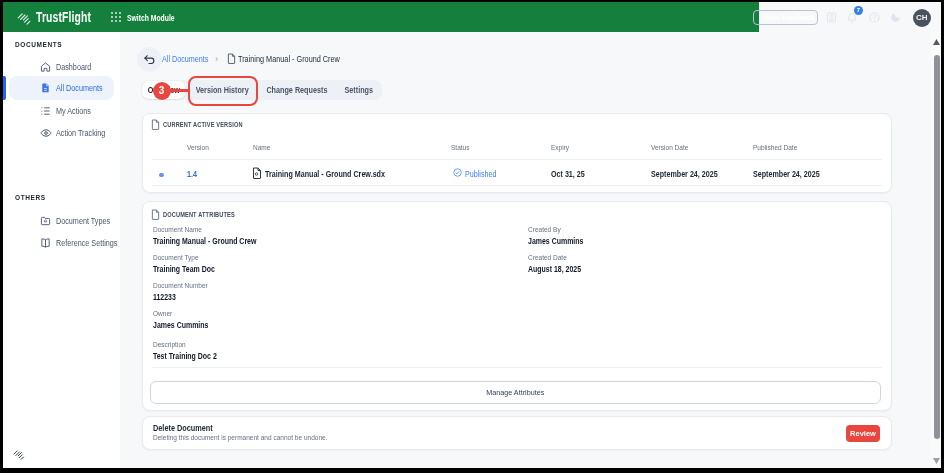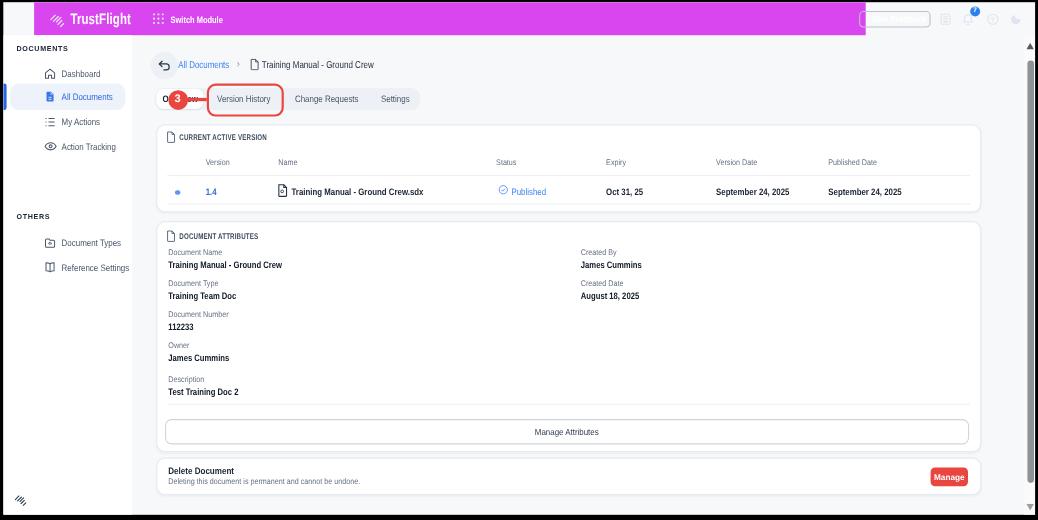--- a/index.html
+++ b/index.html
@@ -1,21 +1,21 @@
 <!DOCTYPE html>
 <html><head>
 <meta charset="utf-8">
 <style>
   * { margin:0; padding:0; box-sizing:border-box; }
   html,body { width:944px; height:473px; background:#000; font-family:"Liberation Sans", sans-serif; }
   #frame { position:absolute; left:3px; top:2px; width:938px; height:466px; background:#f7f8fa; overflow:hidden; }
   .abs { position:absolute; }
 
   
-  #header { position:absolute; left:0; top:0; width:756px; height:30px; background:#d946ef;margin-left:28px; }
+  #header { position:absolute; left:0; top:0; width:756px; height:30px; background:#15803d; }
   #logo-text { position:absolute; left:33px; top:7px; font-size:14px; font-weight:bold; color:#fff; letter-spacing:0.2px; transform:scaleX(.74); transform-origin:0 0; }
   #switch-text { position:absolute; left:124px; top:11px; font-size:8.5px; font-weight:bold; color:#fff; transform:scaleX(.8); transform-origin:0 0; }
   #feedback-btn { position:absolute; left:750px; top:8px; width:65px; height:15px; border:1px solid #b9c2cf; border-radius:4px; color:#fff; font-size:8px; font-weight:bold; text-align:right; line-height:14px; } #feedback-btn span { display:inline-block; transform:scaleX(.87); }
   #avatar { position:absolute; left:909.5px; top:6.5px; width:18.5px; height:18.5px; border-radius:50%; background:#49525f; color:#f2f4f7; font-size:8px; font-weight:bold; text-align:center; line-height:18.5px; }
   #bell-badge { position:absolute; left:851px; top:4px; width:9px; height:9px; border-radius:50%; background:#2f80ed; color:#fff; font-size:6px; font-weight:bold; text-align:center; line-height:9px; }
 
   
   #sidebar { position:absolute; left:0; top:30px; width:117px; height:436px; background:#ffffff; }
   .side-label { position:absolute; left:12px; font-size:6.5px; font-weight:bold; color:#20293a; letter-spacing:0.6px; }
   .side-item { position:absolute; left:0; width:117px; height:22px;margin-left:20px; }
@@ -25,21 +25,21 @@
   #sel-bar { position:absolute; left:0; top:44px; width:3px; height:24px; background:#2563eb; border-radius:0 2px 2px 0; }
 
   
   #crumb-circle { position:absolute; left:134px; top:45px; width:25px; height:25px; border-radius:50%; background:#edf0f5; }
   #crumb-link { position:absolute; left:159px; top:52px; font-size:9px; color:#3b82f6; transform:scaleX(.8); transform-origin:0 0; }
   #crumb-sep { position:absolute; left:212px; top:50.5px; font-size:9.5px; color:#98a2b3; }
   #crumb-title { position:absolute; left:235px; top:52px; font-size:9px; color:#1d2939; font-weight:500; transform:scaleX(.81); transform-origin:0 0; }
 
   
   #tabbar { position:absolute; left:138px; top:78px; width:241px; height:20px; background:#edf0f5; border-radius:8px; }
-  .tab { position:absolute; top:78px; height:20px; line-height:20px; font-size:8.5px; color:#4a5568; font-weight:400; text-align:center; } .tab span { display:inline-block; transform:scaleX(.85); }
+  .tab { position:absolute; top:78px; height:20px; line-height:20px; font-size:8.5px; color:#4a5568; font-weight:700; text-align:center; } .tab span { display:inline-block; transform:scaleX(.85); }
   #tab-overview { left:139px; top:79px; width:43px; height:18px; background:#fff; border-radius:7px; color:#1b2536; font-weight:600; line-height:18px; box-shadow:0 1px 2px rgba(16,24,40,.08); }
   
   #ann-rect { position:absolute; left:185px; top:74px; width:70px; height:30px; border:2.5px solid #e8463f; border-radius:8px; }
   #ann-line { position:absolute; left:166px; top:87.2px; width:19px; height:2.6px; background:#e8463f; }
   #ann-circle { position:absolute; left:149.5px; top:79.5px; width:18px; height:18px; border-radius:50%; background:#e8463f; color:#fff; font-size:10px; font-weight:bold; text-align:center; line-height:18px; }
 
   
   .card { position:absolute; left:139px; width:750px; background:#fff; border:1px solid #e7eaef; border-radius:8px; box-shadow:0 1px 2px rgba(16,24,40,.04); }
   #card1 { top:111px; height:80px; }
   #card2 { top:199px; height:210px; }
@@ -252,21 +252,21 @@
   <div class="fvalue" style="left:525px;top:234px">James Cummins</div>
   <div class="flabel" style="left:525px;top:251px">Created Date</div>
   <div class="fvalue" style="left:525px;top:262px">August 18, 2025</div>
 
   <div class="hr" style="top:365px"></div>
   <div id="manage-btn"><span>Manage Attributes</span></div>
 
   <div class="card" id="card3"></div>
   <div class="abs" style="left:150px;top:421px;font-size:8.5px;font-weight:bold;color:#1a2433;transform:scaleX(.86);transform-origin:0 0">Delete Document</div>
   <div class="abs" style="left:150px;top:431px;font-size:7.5px;color:#667085;transform:scaleX(.87);transform-origin:0 0">Deleting this document is permanent and cannot be undone.</div>
-  <div id="delete-btn">Manage</div>
+  <div id="delete-btn">Review</div>
 
   <div id="sb-track"></div>
   <div id="sb-thumb"></div>
   <svg class="abs" style="left:930px;top:37px" width="7" height="6" viewBox="0 0 7 6">
       <path d="M3.5 0 7 6H0z" fill="#505a68"></path>
     </svg>
   <svg class="abs" style="left:930px;top:456px" width="7" height="6" viewBox="0 0 7 6">
       <path d="M3.5 6 0 0h7z" fill="#9aa0aa"></path>
     </svg>
 

